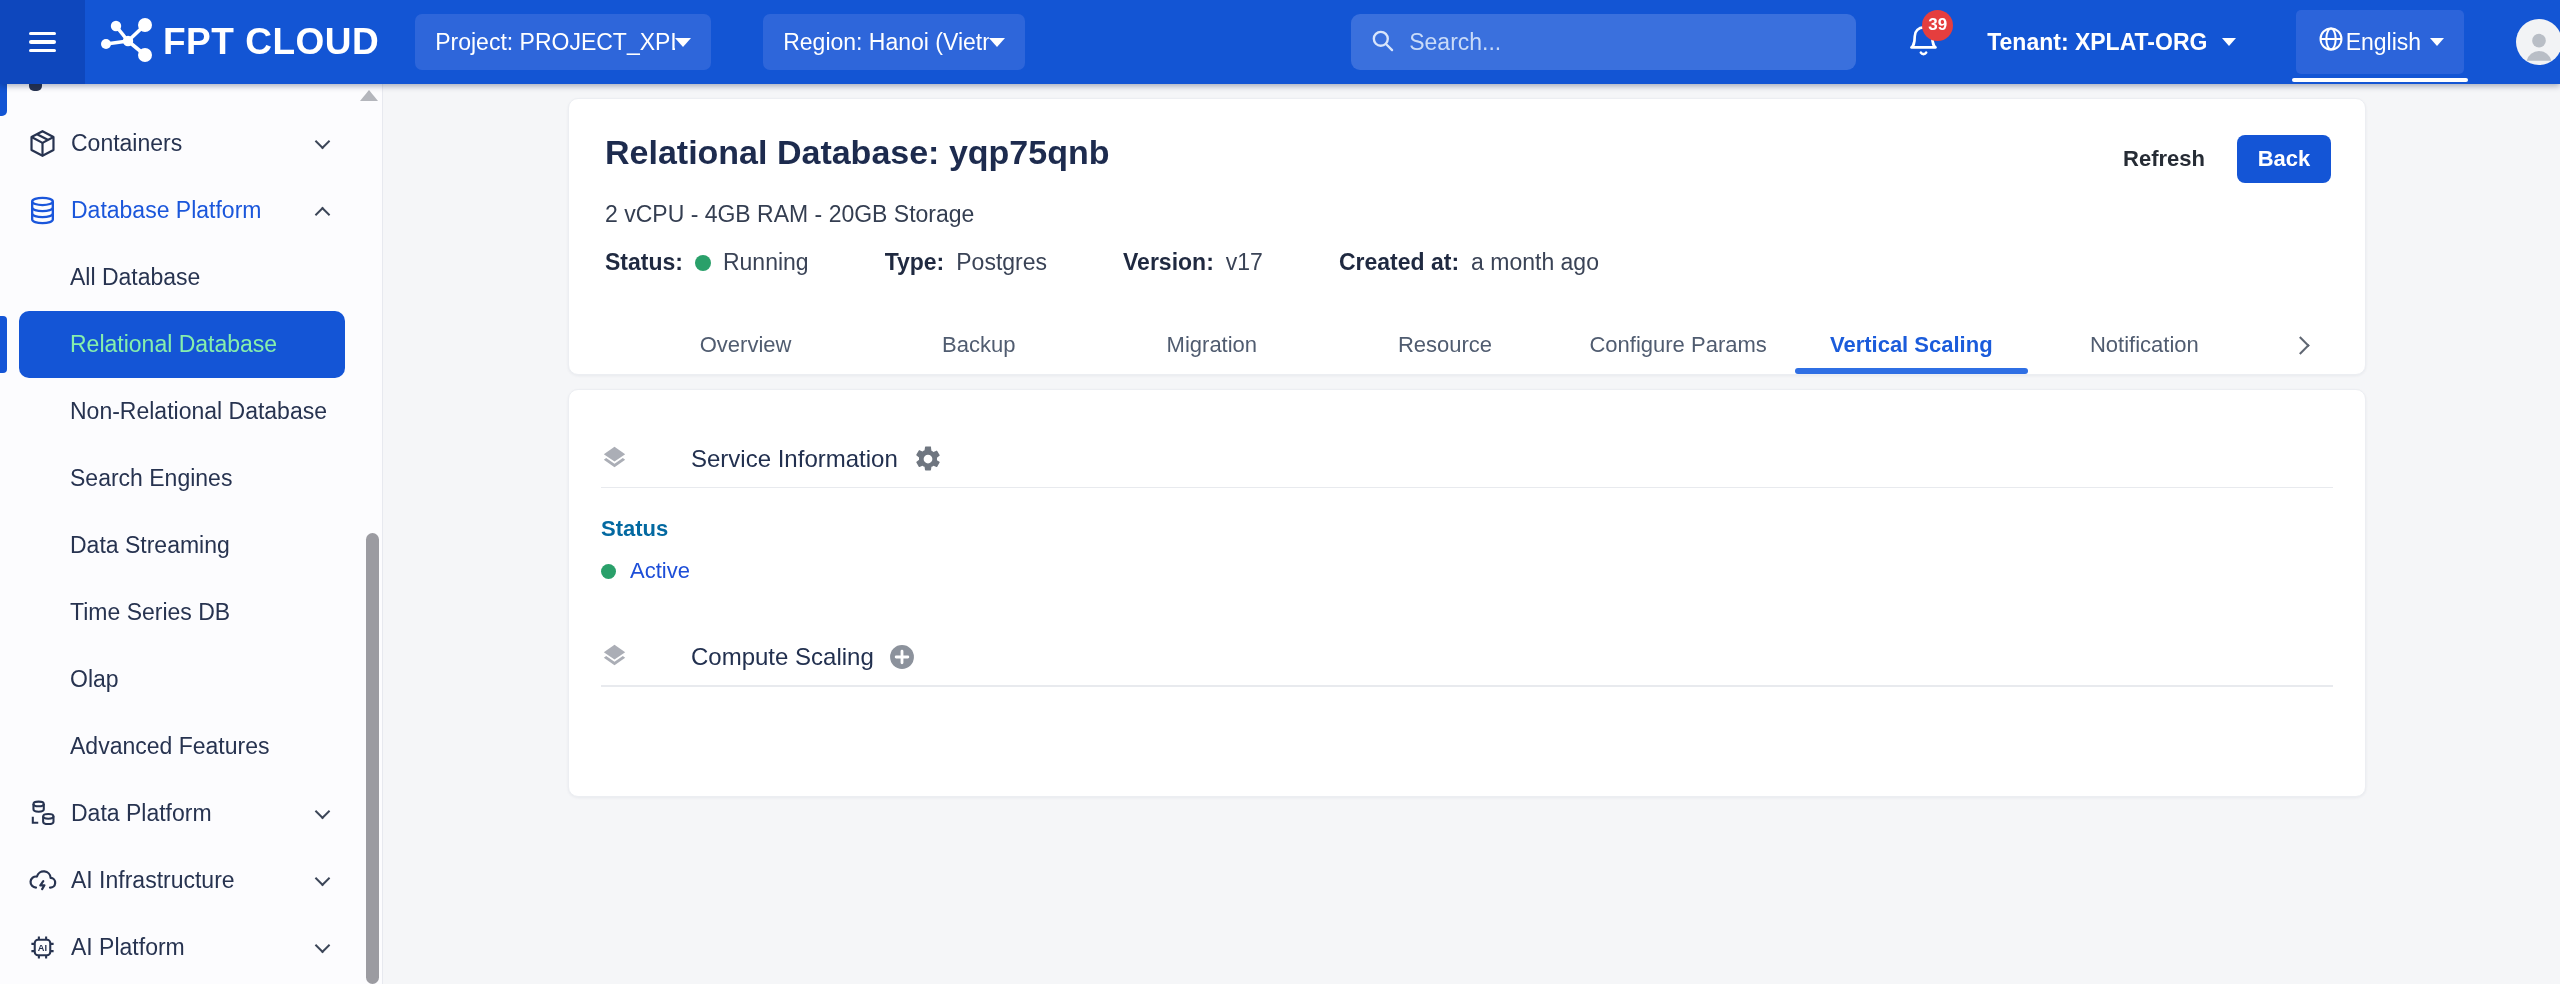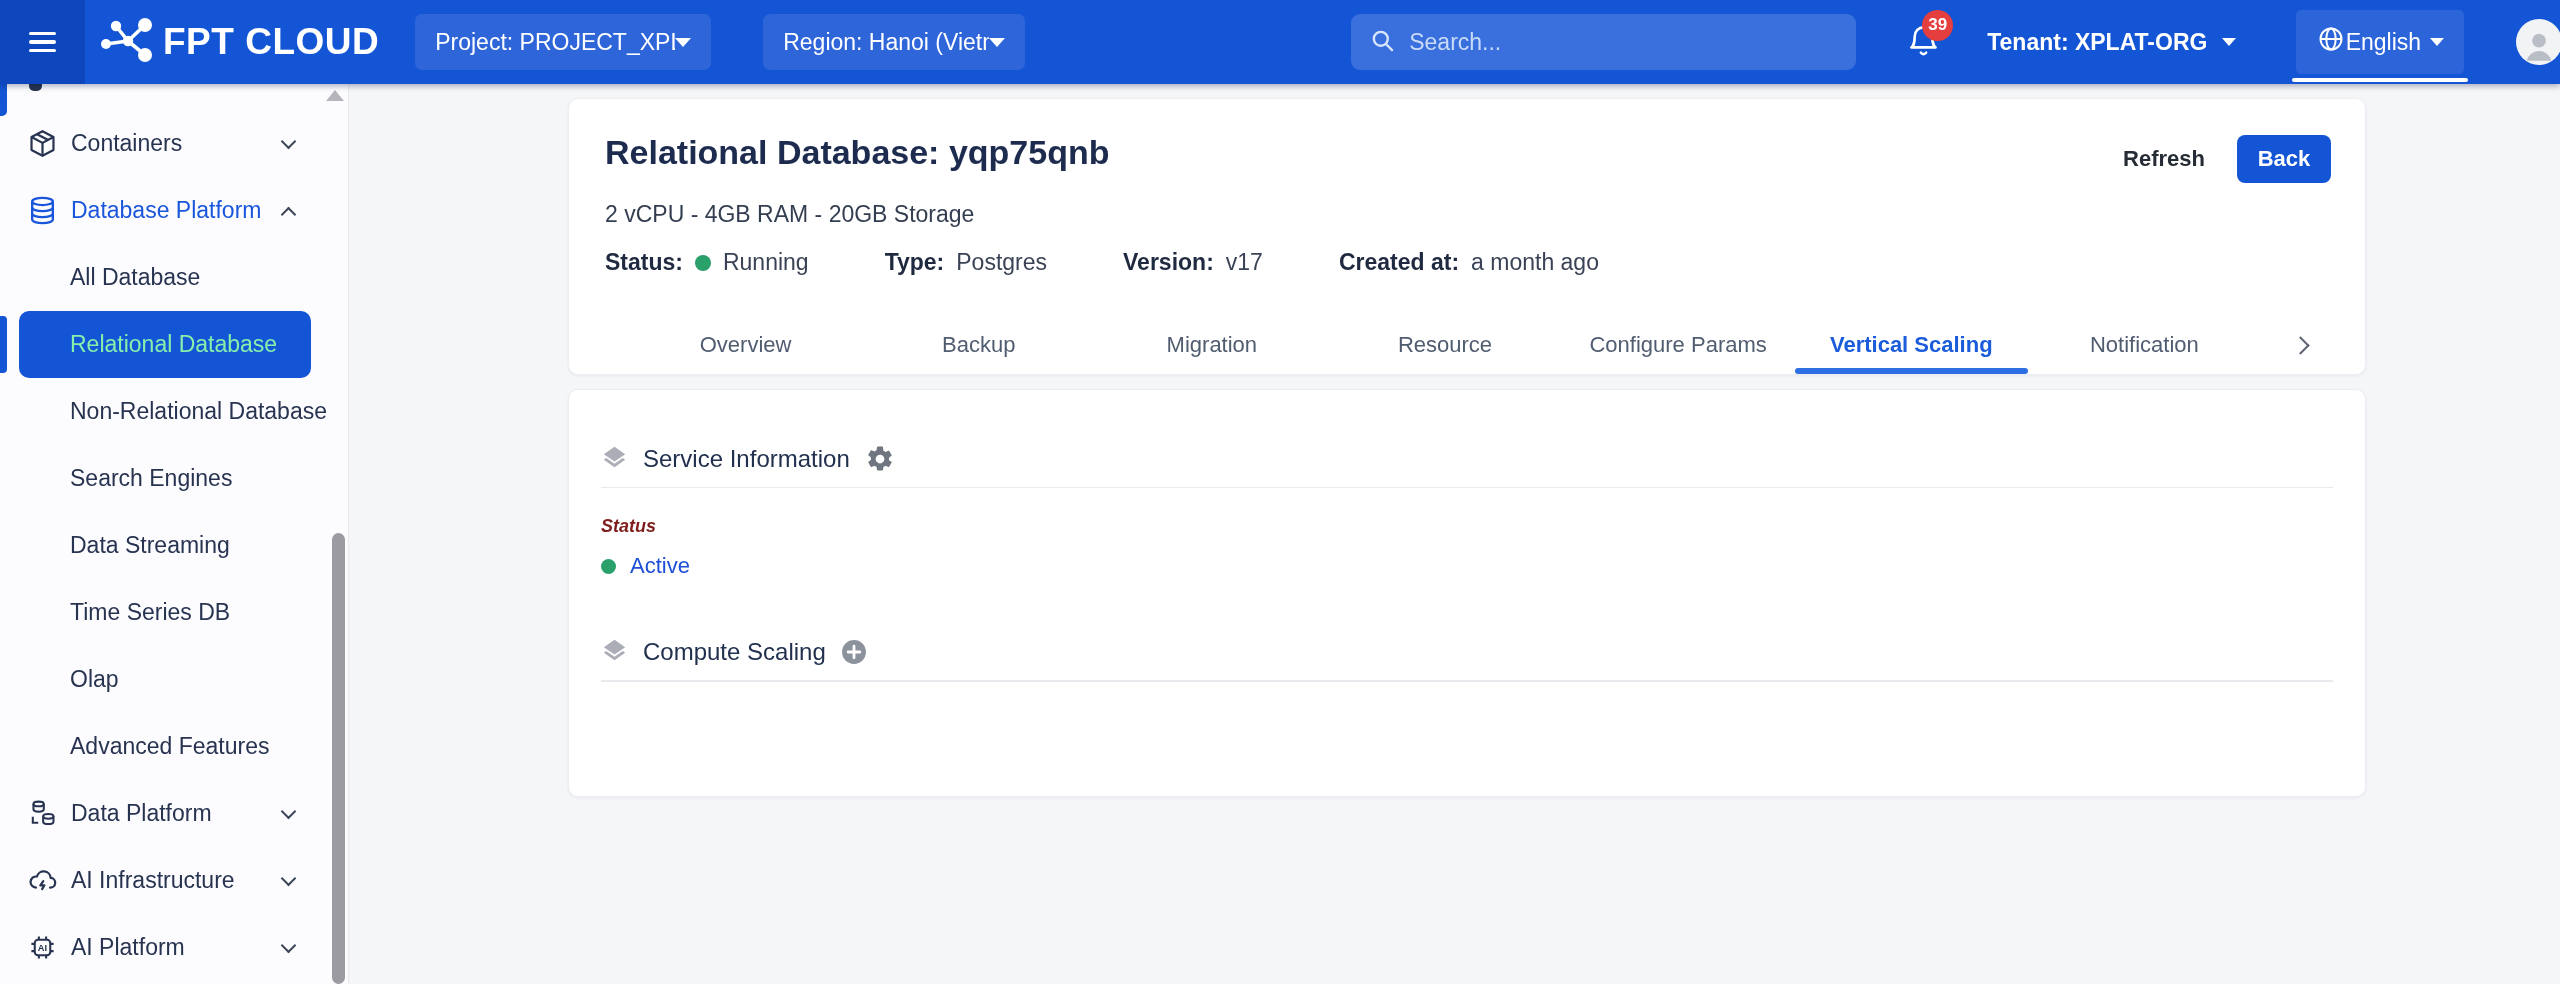--- a/index.html
+++ b/index.html
@@ -32,21 +32,21 @@
   .tenant { margin-left:46px; display:flex; align-items:center; gap:15px; color:#fff; font-size:23px; font-weight:700; cursor:pointer; flex:none; }
   .lang-wrap { position:relative; margin-left:60px; flex:none; }
   .lang-btn { width:168px; height:64px; background:#2c64da; border-radius:5px; display:flex; align-items:center;
               justify-content:center; gap:1px; color:#fff; font-size:23px; cursor:pointer; }
   .lang-btn .caret { margin-left:8px; }
   .lang-underline { position:absolute; left:-4px; right:-4px; bottom:-8px; height:4px; background:#fff; border-radius:2px; }
   .avatar-wrap { margin-left:52px; display:flex; align-items:center; gap:13px; flex:none; cursor:pointer; }
   .avatar { width:46px; height:46px; border-radius:50%; background:#f2f3f5; display:flex; align-items:flex-end; justify-content:center; overflow:hidden; }
 
   
-  .sidebar { position:absolute; top:84px; left:0; width:349px; bottom:0; background:#fcfcfe;
+  .sidebar { position:absolute; top:84px; left:0; width:383px; bottom:0; background:#fcfcfe;
              border-right:1px solid #e7e9ef; z-index:10; }
   .cutoff-bar { position:absolute; top:0; left:0; width:7px; height:32px; background:#1355d4; border-radius:0 0 5px 0; }
   .cutoff-dot { position:absolute; top:0; left:29px; width:13px; height:7px; background:#273350; border-radius:0 0 5px 5px; }
   .scroll-up { position:absolute; top:6px; right:4px; width:0; height:0;
                border-left:9px solid transparent; border-right:9px solid transparent; border-bottom:11px solid #b4b6bc; }
   .scroll-thumb { position:absolute; right:3px; width:13px; top:449px; bottom:0; background:#9b9ba1; border-radius:7px; }
   .side-list { padding-top:26px; }
   .side-item { height:67px; display:flex; align-items:center; padding:0 54px 0 27px; font-size:23px; color:#273350; cursor:pointer; position:relative; }
   .side-item .sicon { width:31px; height:31px; margin-right:13px; flex:none; display:flex; align-items:center; justify-content:center; }
   .side-item .slabel { flex:1; white-space:nowrap; }
@@ -80,23 +80,23 @@
   .tab.active { color:#1b5cdb; font-weight:700; }
   .tab.active::after { content:""; position:absolute; left:0; right:0; bottom:0; height:6px; background:#2f6fe4; border-radius:4px; }
   .tabs-more { width:80px; display:flex; align-items:center; justify-content:center; cursor:pointer; }
   .chev-right { width:13px; height:13px; border-right:2.6px solid #5f6672; border-bottom:2.6px solid #5f6672; transform:rotate(-45deg); }
 
   .card2 { margin:14px 194px 0 192px; height:408px; padding:0 32px; overflow:hidden; }
   .sec-head { display:flex; align-items:center; gap:15px; height:56px; }
   .sec-head.first { margin-top:41px; }
   .sec-head.second { margin-top:45px; }
   .sec-head.third { margin-top:2px; height:58px; }
-  .sec-title { font-size:24px; color:#22304f; }
+  .sec-title { font-size:24px; color:#22304f;margin-left:48px; }
   .divider { height:1px; background:#e8eaee; }
-  .field-label { margin-top:28px; font-size:18px; font-weight:700; color:#7f1d1d;font-style:italic; }
+  .field-label { margin-top:28px; font-size:22px; font-weight:700; color:#0369a1; }
   .status-line { margin-top:16px; display:flex; align-items:center; gap:14px; font-size:22px; color:#1d4ed8; }
   .status-line .dot { width:15px; height:15px; }
   .icon-btn { background:none; border:none; cursor:pointer; display:flex; align-items:center; padding:0; }
 </style>
 </head>
 <body>
 
 <header class="navbar">
   <div class="burger-block">
     <div class="burger">

